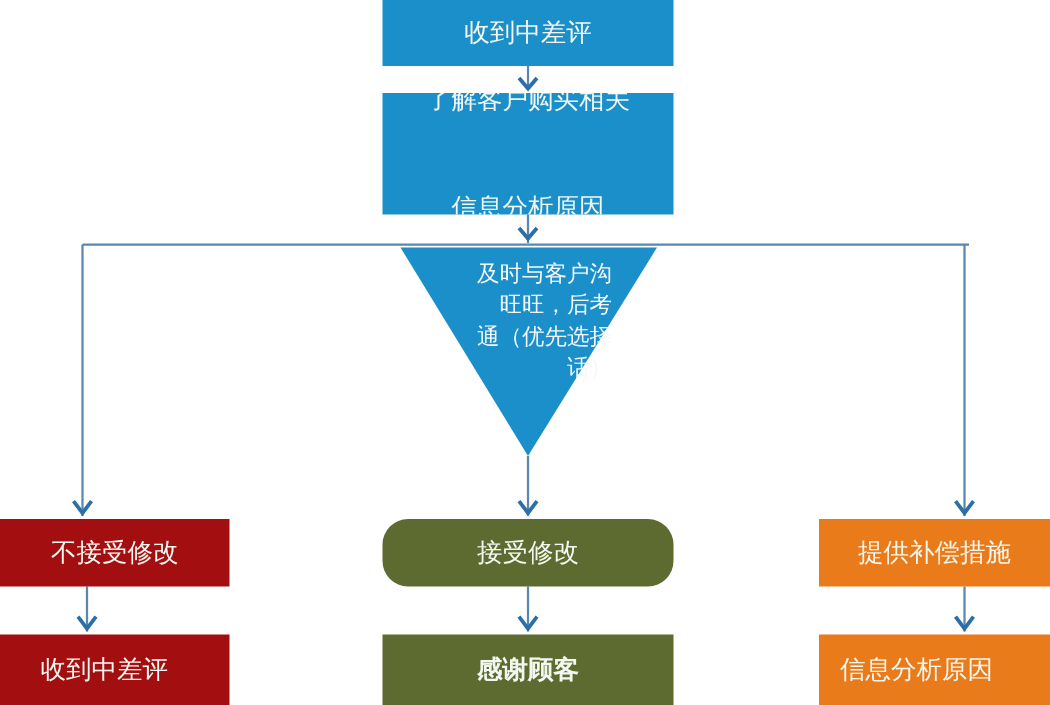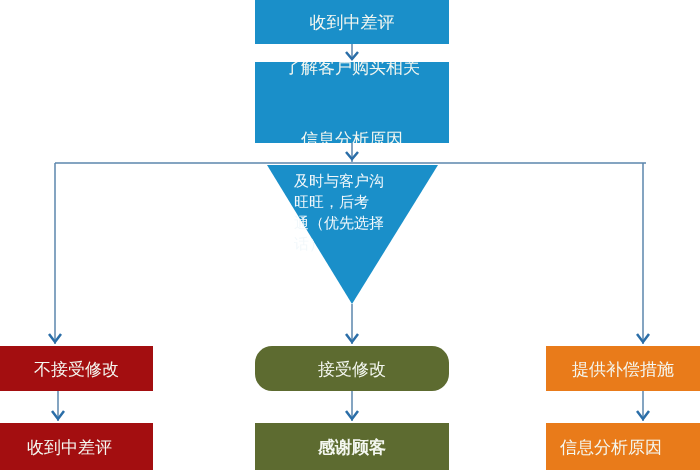--- a/index.html
+++ b/index.html
@@ -6,22 +6,22 @@
     body { width:700px; height:470px; position:relative; overflow:hidden;
            font-family:"DejaVu Sans","Liberation Sans",sans-serif; }
     .box { position:absolute; display:flex; align-items:center; justify-content:center;
            color:#f4f7f0; font-size:17px; text-align:center; line-height:24px;
            box-sizing:border-box; white-space:nowrap; overflow:hidden; }
     .blue { background:#1a8fc9; }
     .red { background:#a30e10; }
     .green { background:#5d6b30; }
     .orange { background:#e97b1a; }
     svg.lines { position:absolute; left:0; top:0; }
-    .tri-text { position:absolute; left:294px; top:172px; width:124px;
-                color:#f2f8fb; font-size:15px; line-height:21px; text-align:left;font-family:Liberation Mono, monospace; }
+    .tri-text { position:absolute; left:284px; top:172px; width:124px;
+                color:#f2f8fb; font-size:15px; line-height:21px; text-align:right; }
     .tri-text span { display:block; }
   </style>
 </head>
 <body>
 
 <svg class="lines" width="700" height="470">
 
   <line x1="352" y1="44" x2="352" y2="60" stroke="#5b86ad" stroke-width="1.5"></line>
   <polyline points="346,52 352,59 358,52" fill="none" stroke="#2b6ea8" stroke-width="2.5"></polyline>
 

